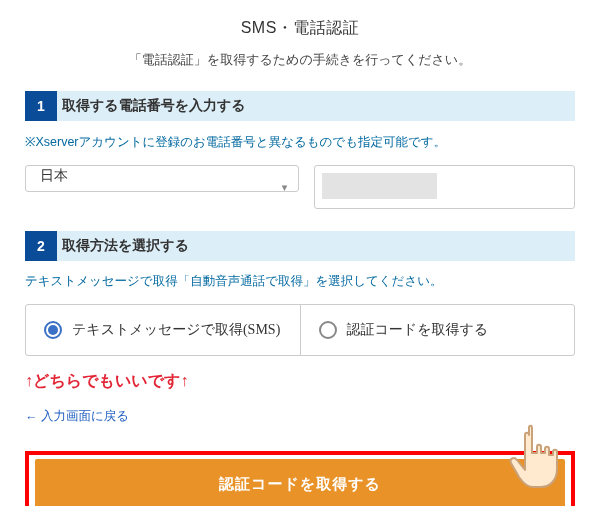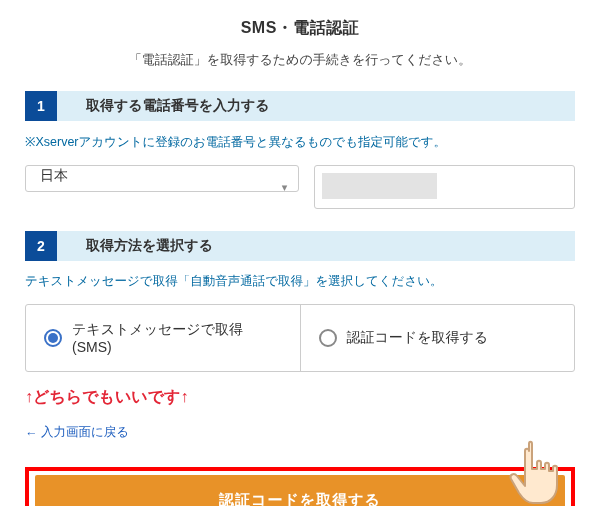--- a/index.html
+++ b/index.html
@@ -7,21 +7,21 @@
       font-family: "Hiragino Kaku Gothic ProN", "メイリオ", Meiryo, sans-serif;
       font-size: 13px;
       color: #333;
       background: #fff;
       width: 600px;
     }
     .container { padding: 10px 25px 25px 25px; }
     .page-title {
       text-align: center;
       font-size: 16px;
-      font-weight: bold;
+      font-weight: normal;
       color: #333;
       margin: 8px 0 12px 0;
       letter-spacing: 0.5px;
     }
     .page-subtitle {
       text-align: center;
       font-size: 13px;
       color: #444;
       margin-bottom: 22px;
     }
@@ -39,21 +39,21 @@
       width: 32px;
       height: 30px;
       display: flex;
       align-items: center;
       justify-content: center;
     }
     .step-title {
       font-size: 14px;
       font-weight: bold;
       color: #333;
-      padding-left: 29px;
+      padding-left: 5px;
     }
     .note {
       font-size: 12.5px;
       color: #0369a1;
       margin-bottom: 14px;
     }
     .input-row {
       display: flex;
       gap: 15px;
       margin-bottom: 22px;
@@ -103,20 +103,21 @@
       pointer-events: none;
     }
     .phone-wrap { position: relative; flex: 0.95; }
     .phone-wrap .phone-input { width: 100%; }
     .radio-row {
       border: 1px solid #ccc;
       border-radius: 3px;
       display: flex;
       align-items: stretch;
       margin-bottom: 15px;
+      font-family: Liberation Serif, serif;
     }
     .radio-opt {
       flex: 1;
       display: flex;
       align-items: center;
       padding: 16px 18px;
       cursor: pointer;
       font-size: 14px;
       color: #333;
     }

